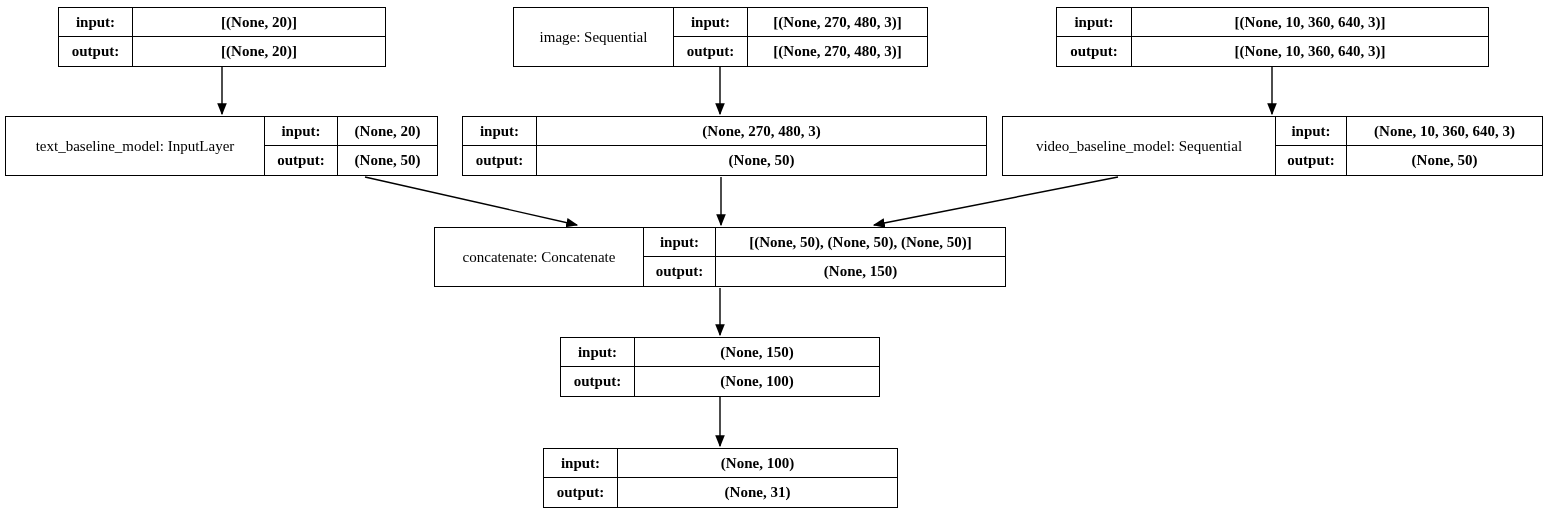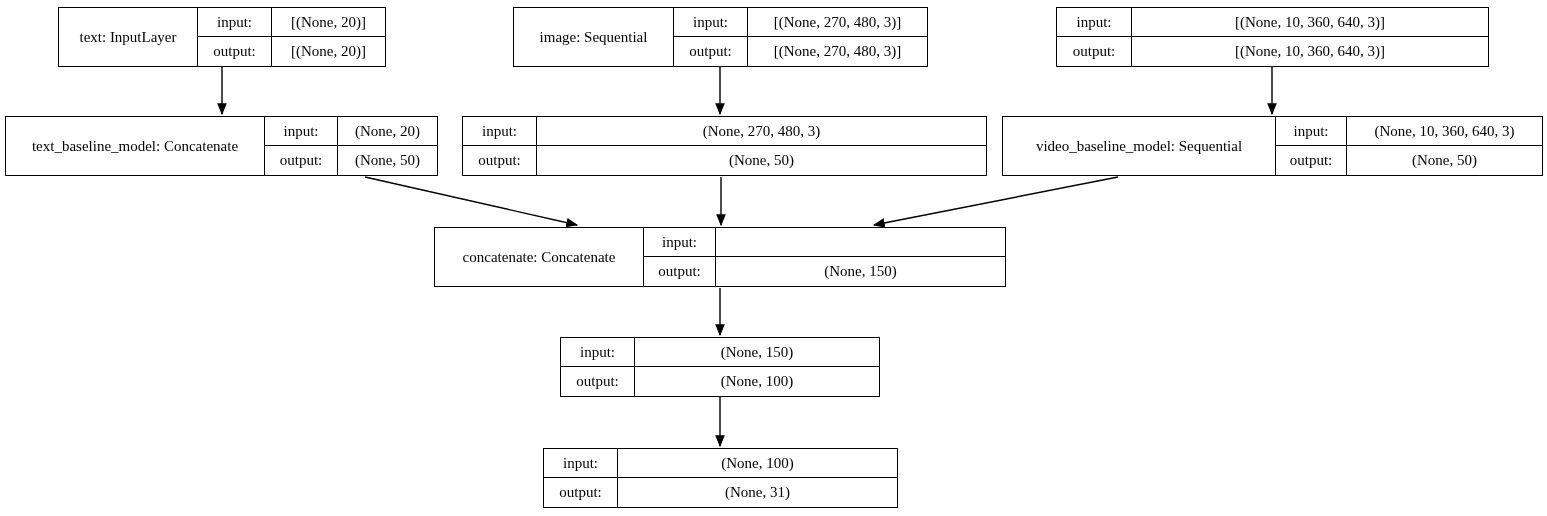--- a/index.html
+++ b/index.html
@@ -47,20 +47,21 @@
     flex-direction: column;
     flex: 1 1 auto;
     min-width: 0;
   }
   .io-row {
     display: flex;
     flex-direction: row;
     flex: 1 1 50%;
     box-sizing: border-box;
     min-height: 0;
+    font-weight: bold;
   }
   .io-row.input {
     border-bottom: 1px solid #000000;
   }
   .io-label {
     display: flex;
     align-items: center;
     justify-content: center;
     border-right: 1px solid #000000;
     box-sizing: border-box;
@@ -91,21 +92,20 @@
     <line x1="720" y1="67" x2="720" y2="114" stroke="#000000" stroke-width="1.4" marker-end="url(#arrow)"></line>
     <line x1="1272" y1="67" x2="1272" y2="114" stroke="#000000" stroke-width="1.4" marker-end="url(#arrow)"></line>
     <line x1="365" y1="177" x2="577" y2="225" stroke="#000000" stroke-width="1.4" marker-end="url(#arrow)"></line>
     <line x1="721" y1="177" x2="721" y2="225" stroke="#000000" stroke-width="1.4" marker-end="url(#arrow)"></line>
     <line x1="1118" y1="177" x2="874" y2="225" stroke="#000000" stroke-width="1.4" marker-end="url(#arrow)"></line>
     <line x1="720" y1="288" x2="720" y2="335" stroke="#000000" stroke-width="1.4" marker-end="url(#arrow)"></line>
     <line x1="720" y1="397" x2="720" y2="446" stroke="#000000" stroke-width="1.4" marker-end="url(#arrow)"></line>
   </svg>
 
   <div class="node" style="left:58px; top:7px; width:328px; height:60px;">
-    <div class="name-cell" style="width:139px;">text: InputLayer</div>
     <div class="io-cells">
       <div class="io-row input">
         <div class="io-label" style="width:74px;">input:</div>
         <div class="io-value">[(None, 20)]</div>
       </div>
       <div class="io-row">
         <div class="io-label" style="width:74px;">output:</div>
         <div class="io-value">[(None, 20)]</div>
       </div>
     </div>
@@ -132,21 +132,21 @@
         <div class="io-value">[(None, 10, 360, 640, 3)]</div>
       </div>
       <div class="io-row">
         <div class="io-label" style="width:75px;">output:</div>
         <div class="io-value">[(None, 10, 360, 640, 3)]</div>
       </div>
     </div>
   </div>
 
   <div class="node" style="left:5px; top:116px; width:433px; height:60px;">
-    <div class="name-cell" style="width:259px;">text_baseline_model: Concatenate</div>
+    <div class="name-cell" style="width:259px;">text_baseline_model: InputLayer</div>
     <div class="io-cells">
       <div class="io-row input">
         <div class="io-label" style="width:73px;">input:</div>
         <div class="io-value">(None, 20)</div>
       </div>
       <div class="io-row">
         <div class="io-label" style="width:73px;">output:</div>
         <div class="io-value">(None, 50)</div>
       </div>
     </div>
@@ -177,20 +177,21 @@
         <div class="io-value">(None, 50)</div>
       </div>
     </div>
   </div>
 
   <div class="node" style="left:434px; top:227px; width:572px; height:60px;">
     <div class="name-cell" style="width:209px;">concatenate: Concatenate</div>
     <div class="io-cells">
       <div class="io-row input">
         <div class="io-label" style="width:72px;">input:</div>
+        <div class="io-value">[(None, 50), (None, 50), (None, 50)]</div>
       </div>
       <div class="io-row">
         <div class="io-label" style="width:72px;">output:</div>
         <div class="io-value">(None, 150)</div>
       </div>
     </div>
   </div>
 
   <div class="node" style="left:560px; top:337px; width:320px; height:60px;">
     <div class="io-cells">

